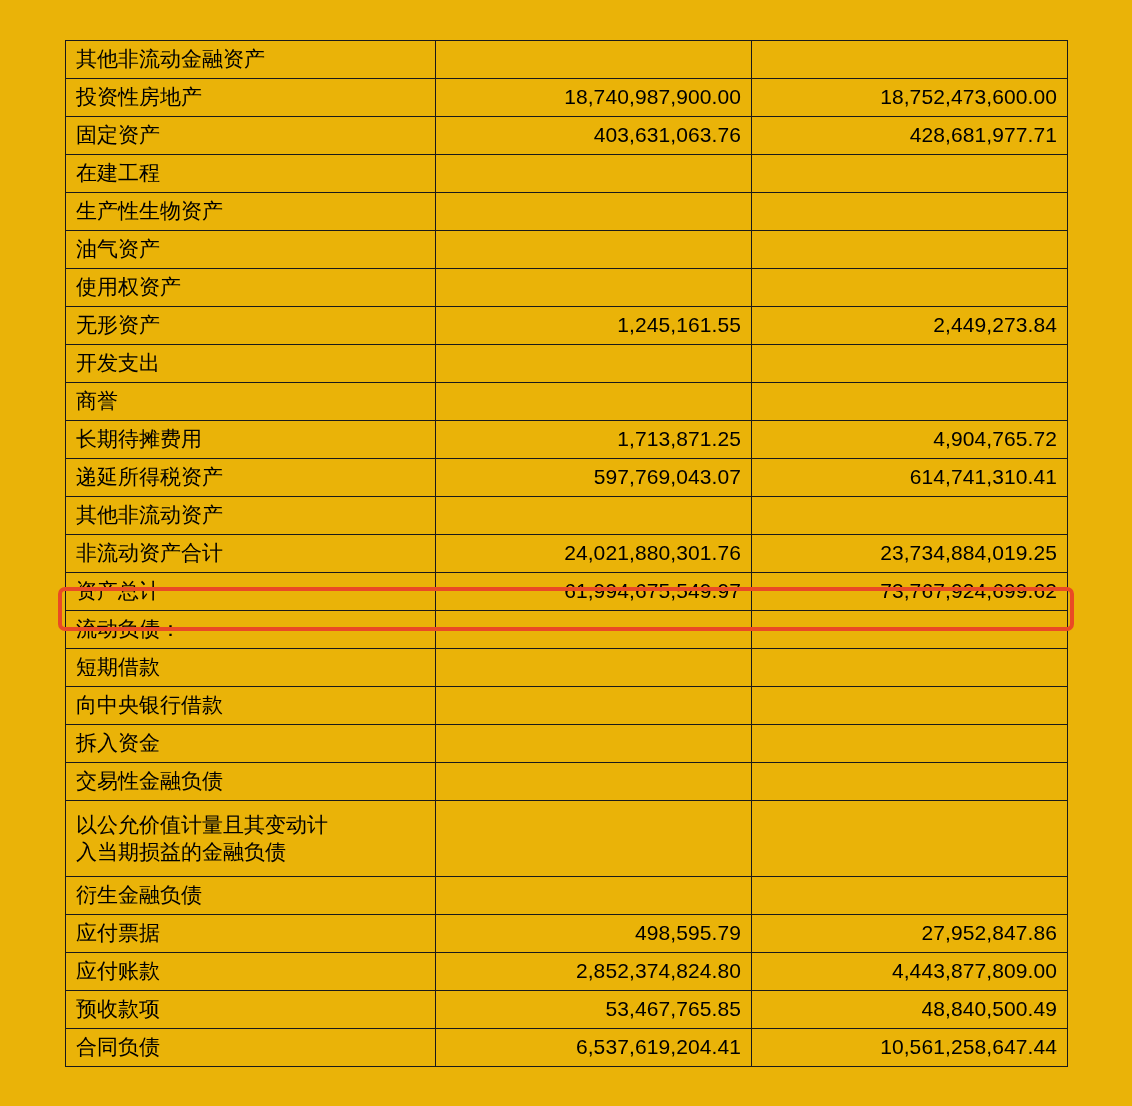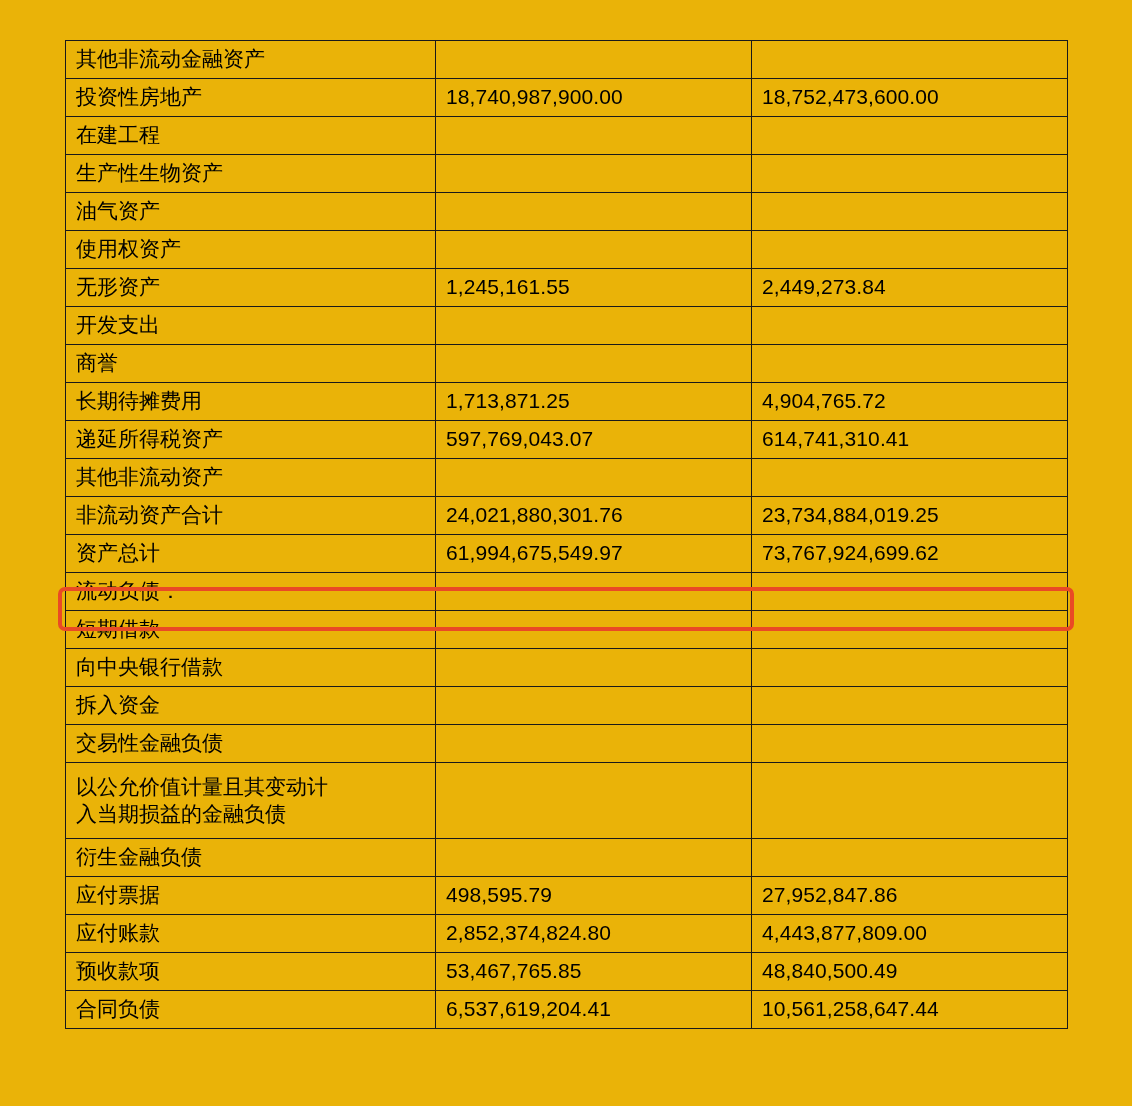--- a/index.html
+++ b/index.html
@@ -40,21 +40,21 @@
     vertical-align: middle;
     box-sizing: border-box;
   }
   td.c-label {
     width: 370px;
     text-align: left;
     white-space: pre-line;
   }
   td.c-num {
     width: 316px;
-    text-align: left;
+    text-align: right;
     font-family: "Liberation Sans", "DejaVu Sans", sans-serif;
     font-size: 21px;
     letter-spacing: 0.1px;
   }
   
   .ind0 { padding-left: 12px; }
   .ind1 { padding-left: 30px; }
   .ind2 { padding-left: 52px; }
   .ind3 { padding-left: 72px; }
   .bold { font-weight: normal; }
@@ -84,20 +84,25 @@
         <td class="c-label ind1">其他非流动金融资产</td>
         <td class="c-num"></td>
         <td class="c-num"></td>
       </tr>
       <tr>
         <td class="c-label ind1">投资性房地产</td>
         <td class="c-num">18,740,987,900.00</td>
         <td class="c-num">18,752,473,600.00</td>
       </tr>
       <tr>
+        <td class="c-label ind1">固定资产</td>
+        <td class="c-num">403,631,063.76</td>
+        <td class="c-num">428,681,977.71</td>
+      </tr>
+      <tr>
         <td class="c-label ind1">在建工程</td>
         <td class="c-num"></td>
         <td class="c-num"></td>
       </tr>
       <tr>
         <td class="c-label ind1">生产性生物资产</td>
         <td class="c-num"></td>
         <td class="c-num"></td>
       </tr>
       <tr>

